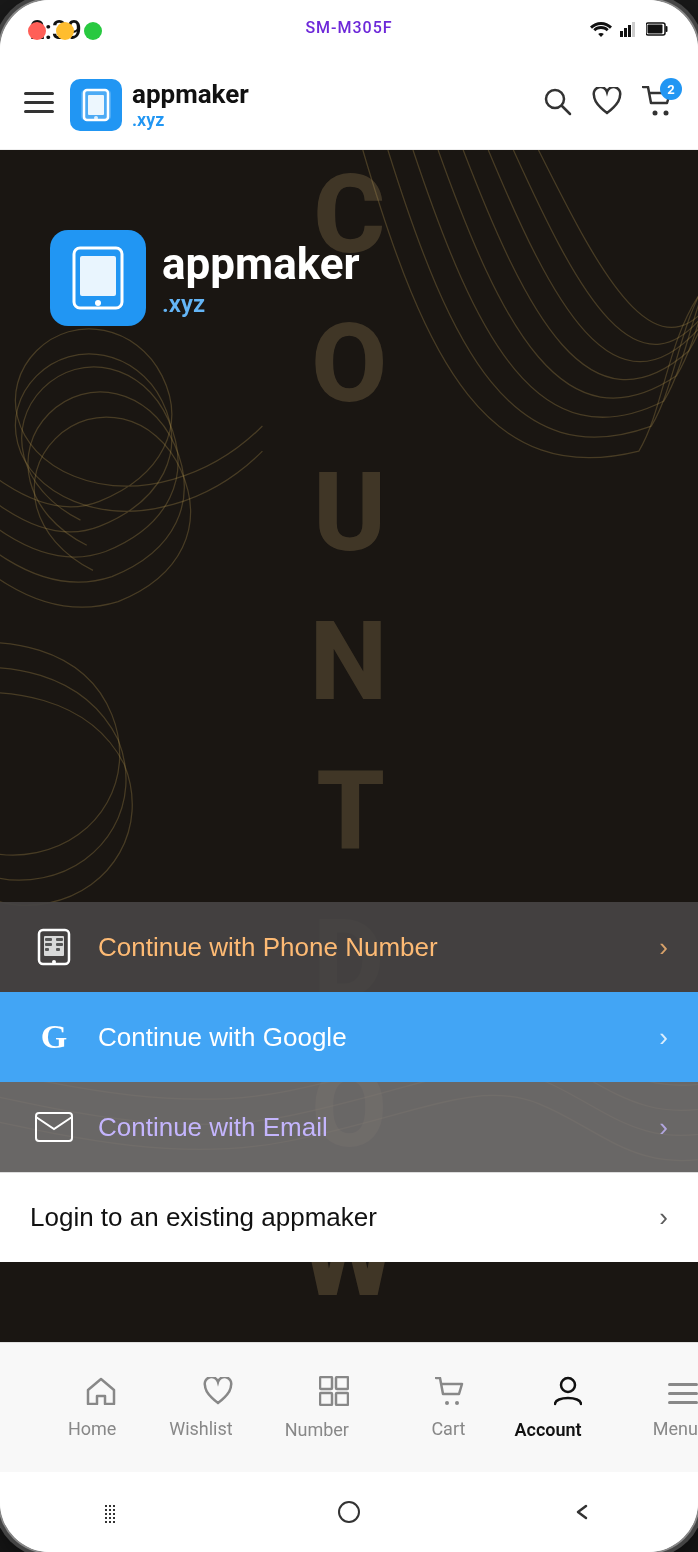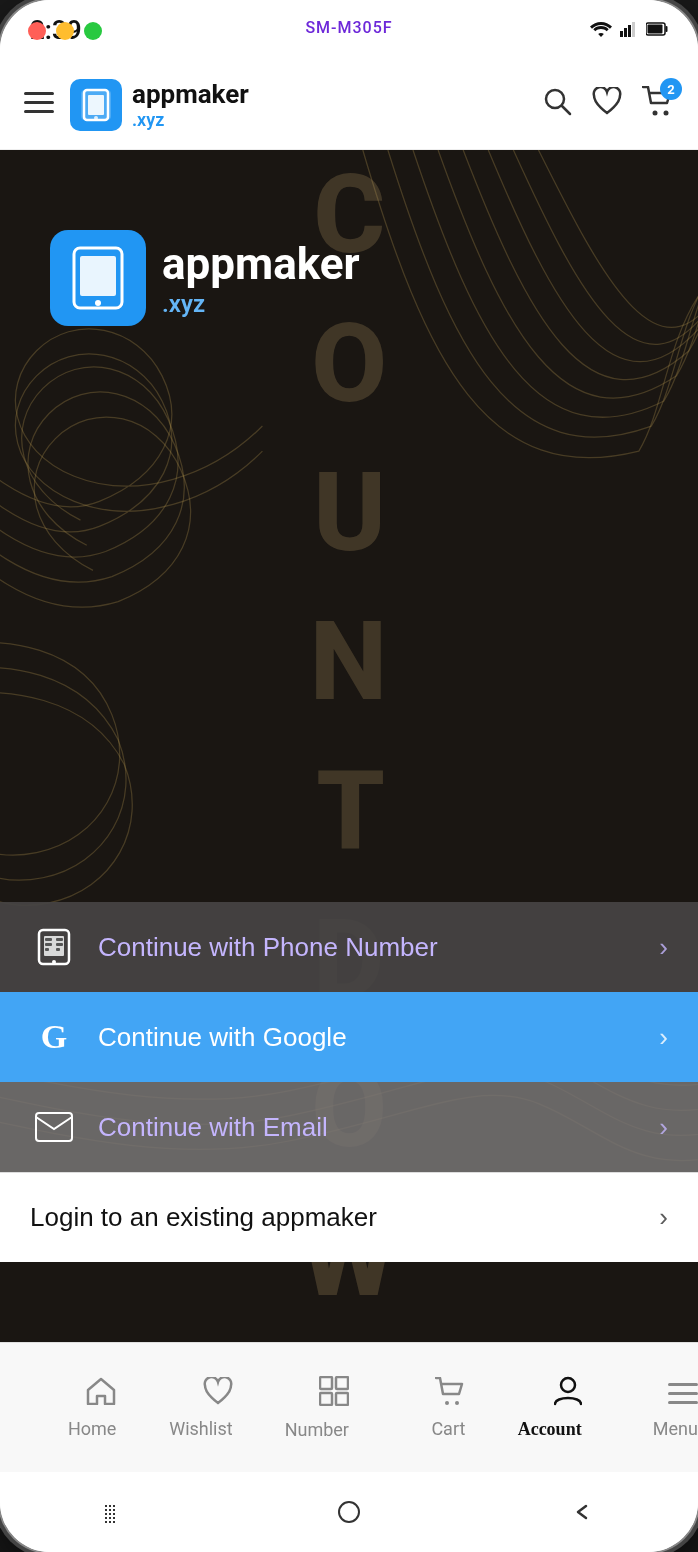--- a/index.html
+++ b/index.html
@@ -254,21 +254,21 @@
       align-items: center;
       padding: 0 30px;
       cursor: pointer;
       border: none;
       text-align: left;
       position: relative;
     }
 
     .login-btn-phone {
       background: rgba(70, 68, 68, 0.92);
-      color: #c4b5fd;
+      color: #fdba74;
     }
 
     .login-btn-google {
       background: #42A5F5;
       color: #fff;
     }
 
     .login-btn-email {
       background: rgba(120, 118, 118, 0.85);
       color: #c4b5fd;
@@ -339,21 +339,20 @@
     }
 
     .nav-label {
       font-size: 18px;
       color: #888;
     }
 
     .nav-label.active {
       color: #111;
       font-weight: 600;
-      font-family: Liberation Serif, serif;
     }
 
     
     .android-nav {
       height: 80px;
       background: #fff;
       display: flex;
       align-items: center;
       justify-content: space-around;
     }

